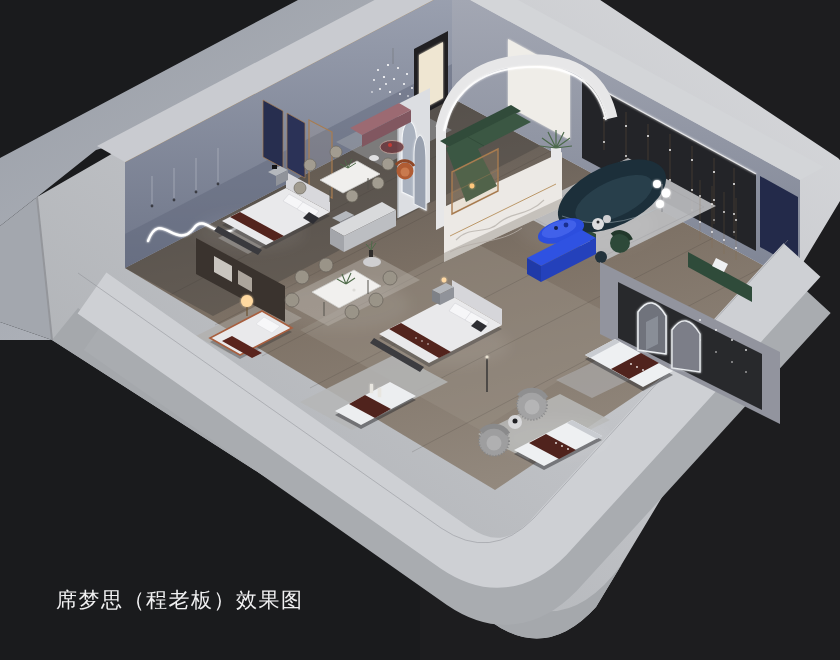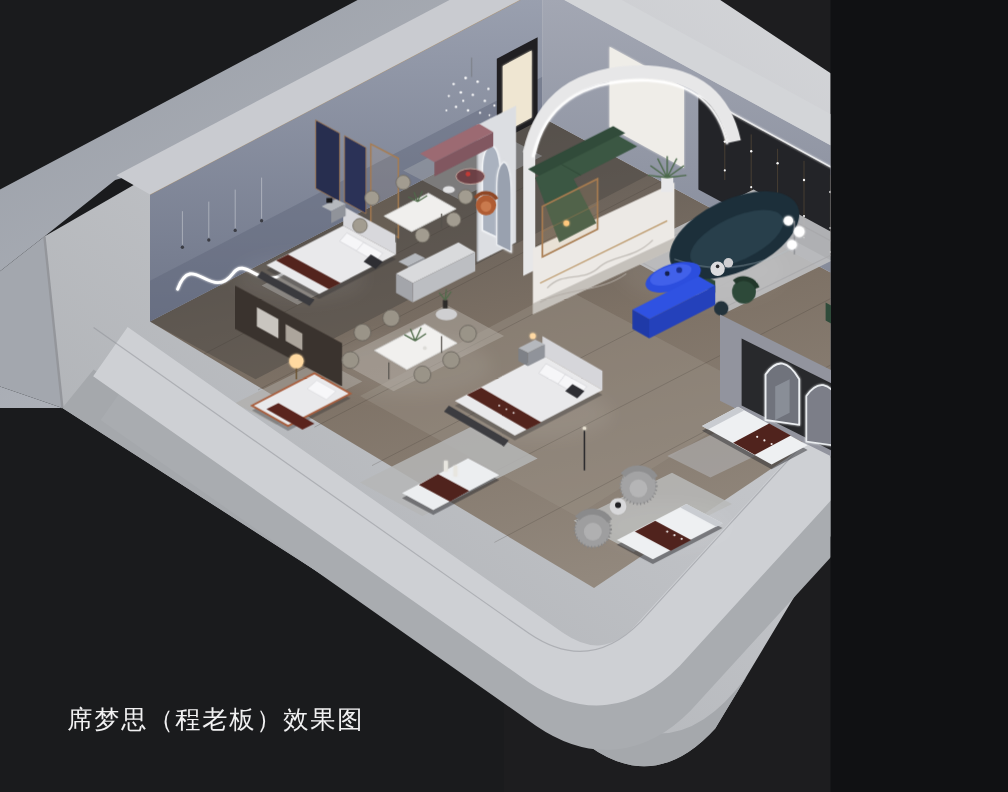--- a/index.html
+++ b/index.html
@@ -1,16 +1,16 @@
 <!DOCTYPE html>
 <html><head>
 <meta charset="utf-8">
 <style>
   html,body{margin:0;padding:0;background:#101113;}
-  .stage{position:relative;width:692px;height:660px;background:#1a1b1d;overflow:hidden;
+  .stage{position:relative;width:840px;height:660px;background:#1a1b1d;overflow:hidden;
          font-family:"Liberation Sans","DejaVu Sans",sans-serif;}
   svg{position:absolute;left:0;top:0;display:block;}
   .caption{position:absolute;left:56px;top:586px;color:#f1f1f2;font-size:21px;
            letter-spacing:1.5px;font-weight:500;
            font-family:"Liberation Sans","DejaVu Sans",sans-serif;}
 </style>
 </head>
 <body>
 
 <div class="stage">

